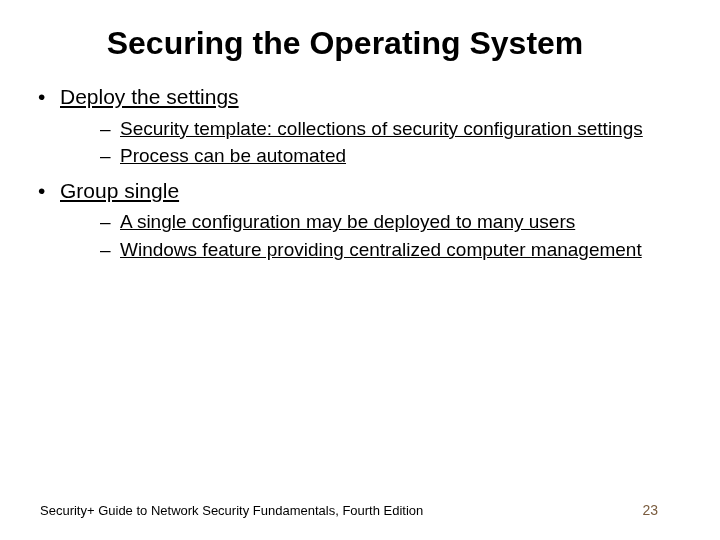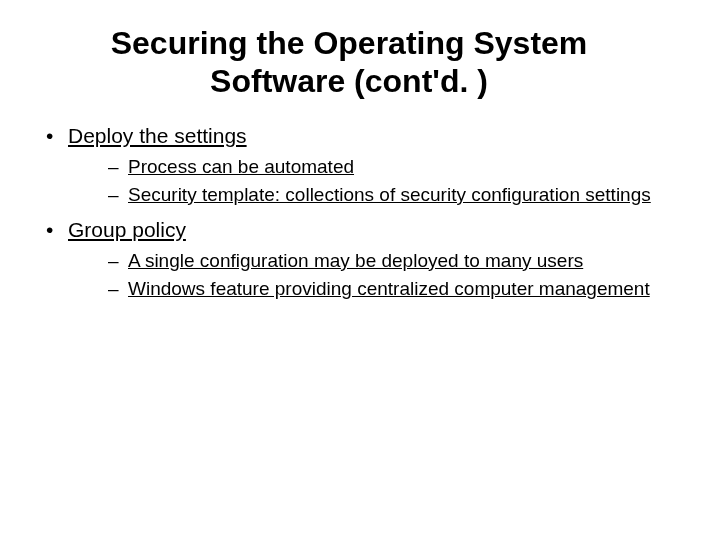--- a/index.html
+++ b/index.html
@@ -1,49 +1,52 @@
 <!DOCTYPE html>
 <html><head>
   <meta charset="utf-8">
   <style>
     * { margin: 0; padding: 0; box-sizing: border-box; }
     html, body { width: 720px; height: 540px; background: #ffffff; font-family: Arial, Helvetica, sans-serif; color: #000; }
-    .slide { width: 698px; height: 540px; position: relative; padding: 24px 40px 0 40px; }
+    .slide { width: 698px; height: 540px; position: relative; padding: 24px 40px 0 32px; }
     .title { font-size: 32px; text-align: center; line-height: 1.2; margin-bottom: 22px; }
     .body { font-size: 21px; line-height: 1.25; text-decoration: underline; }
     ul.lvl1 { list-style: none; padding-left: 0; }
     ul.lvl1 > li { position: relative; padding-left: 28px; margin-bottom: 6px; }
     ul.lvl1 > li::before { content: "•"; position: absolute; left: 6px; top: 0; font-size: 21px; }
     ul.lvl2 { list-style: none; padding-left: 0; margin-top: 6px; margin-bottom: 10px; }
     ul.lvl2 > li { position: relative; padding-left: 60px; font-size: 19px; margin-bottom: 4px; line-height: 1.25; }
     ul.lvl2 > li::before { content: "–"; position: absolute; left: 40px; top: 0; }
     .footer { position: absolute; bottom: 22px; left: 40px; right: 40px; display: flex; justify-content: space-between; align-items: baseline; font-size: 13px; }
     .page-num { color: #7a5c3e; font-size: 14px; }
   </style>
 </head>
 <body>
 
 <div class="slide">
   <h1 class="title">
     <span>Securing the Operating System</span><br>
-    <span>Software (cont'd. )</span>
   </h1>
 
   <div class="body">
     <ul class="lvl1">
       <li>
         <span>Deploy the settings</span>
         <ul class="lvl2">
+          <li><span>Security template: collections of security configuration settings</span></li>
           <li><span>Process can be automated</span></li>
-          <li><span>Security template: collections of security configuration settings</span></li>
         </ul>
       </li>
       <li>
-        <span>Group policy</span>
+        <span>Group single</span>
         <ul class="lvl2">
           <li><span>A single configuration may be deployed to many users</span></li>
           <li><span>Windows feature providing centralized computer management</span></li>
         </ul>
       </li>
     </ul>
   </div>
 
+  <div class="footer">
+    <span>Security+ Guide to Network Security Fundamentals, Fourth Edition</span>
+    <span class="page-num">23</span>
+  </div>
 </div>
 
 </body></html>

